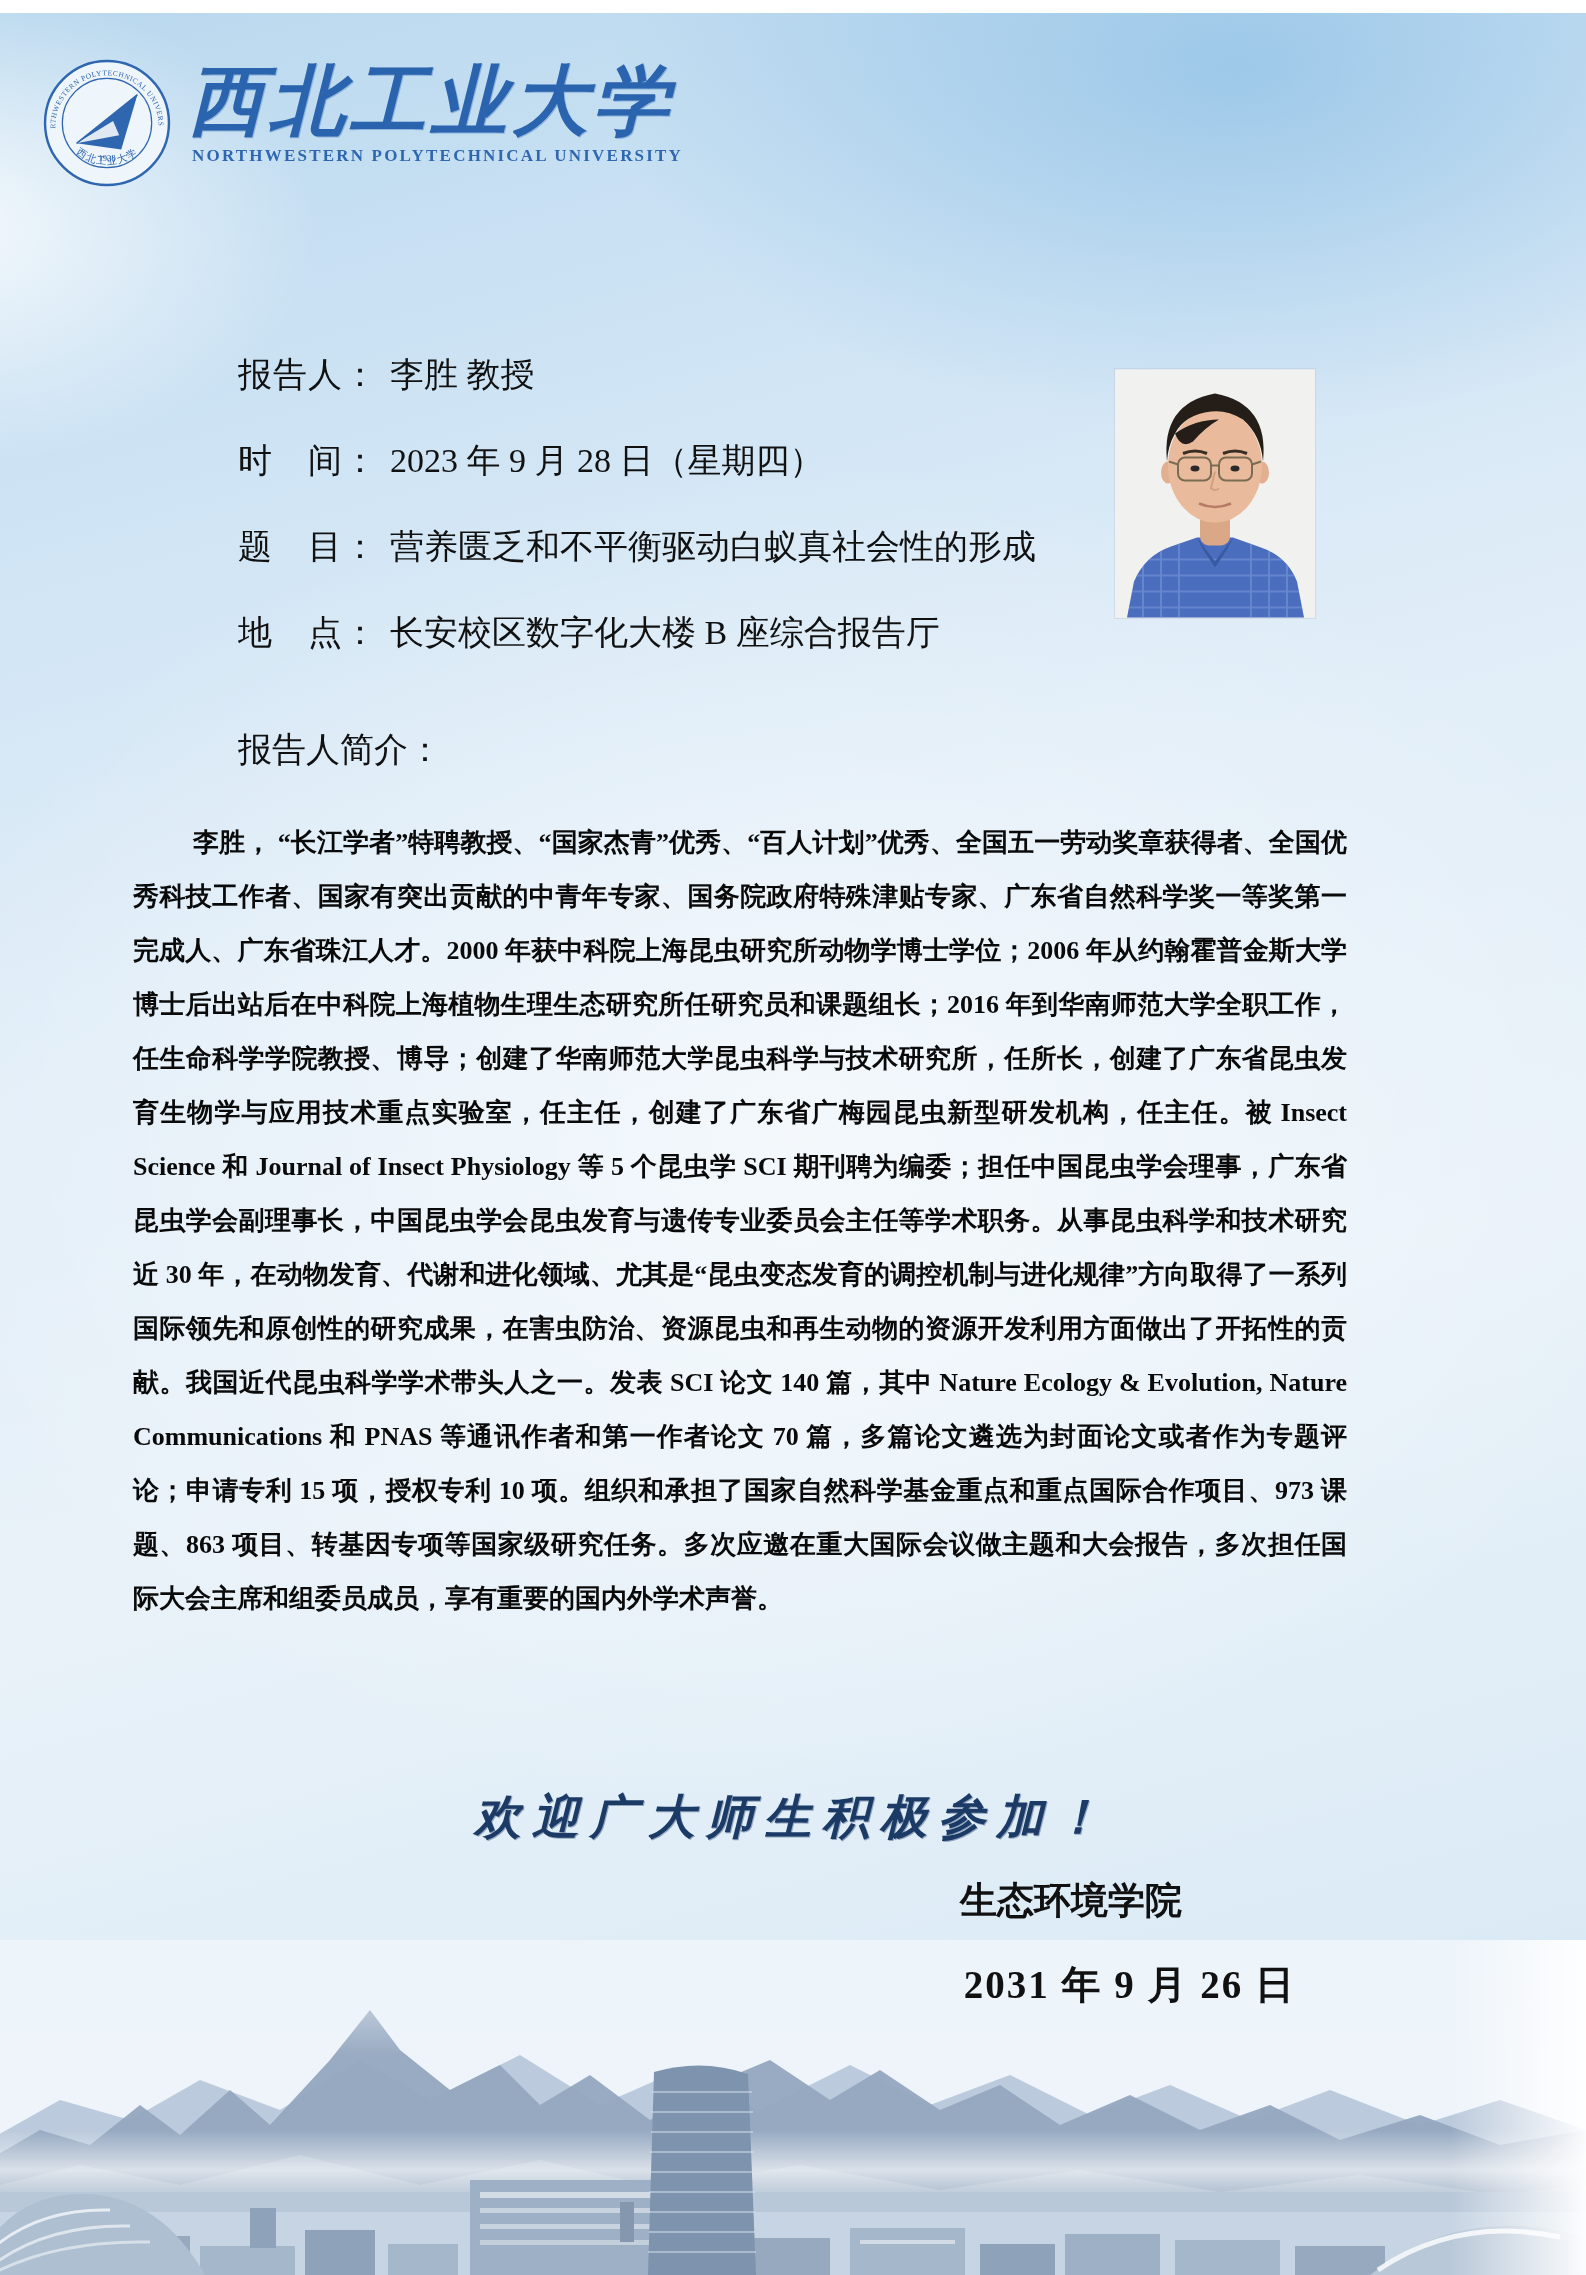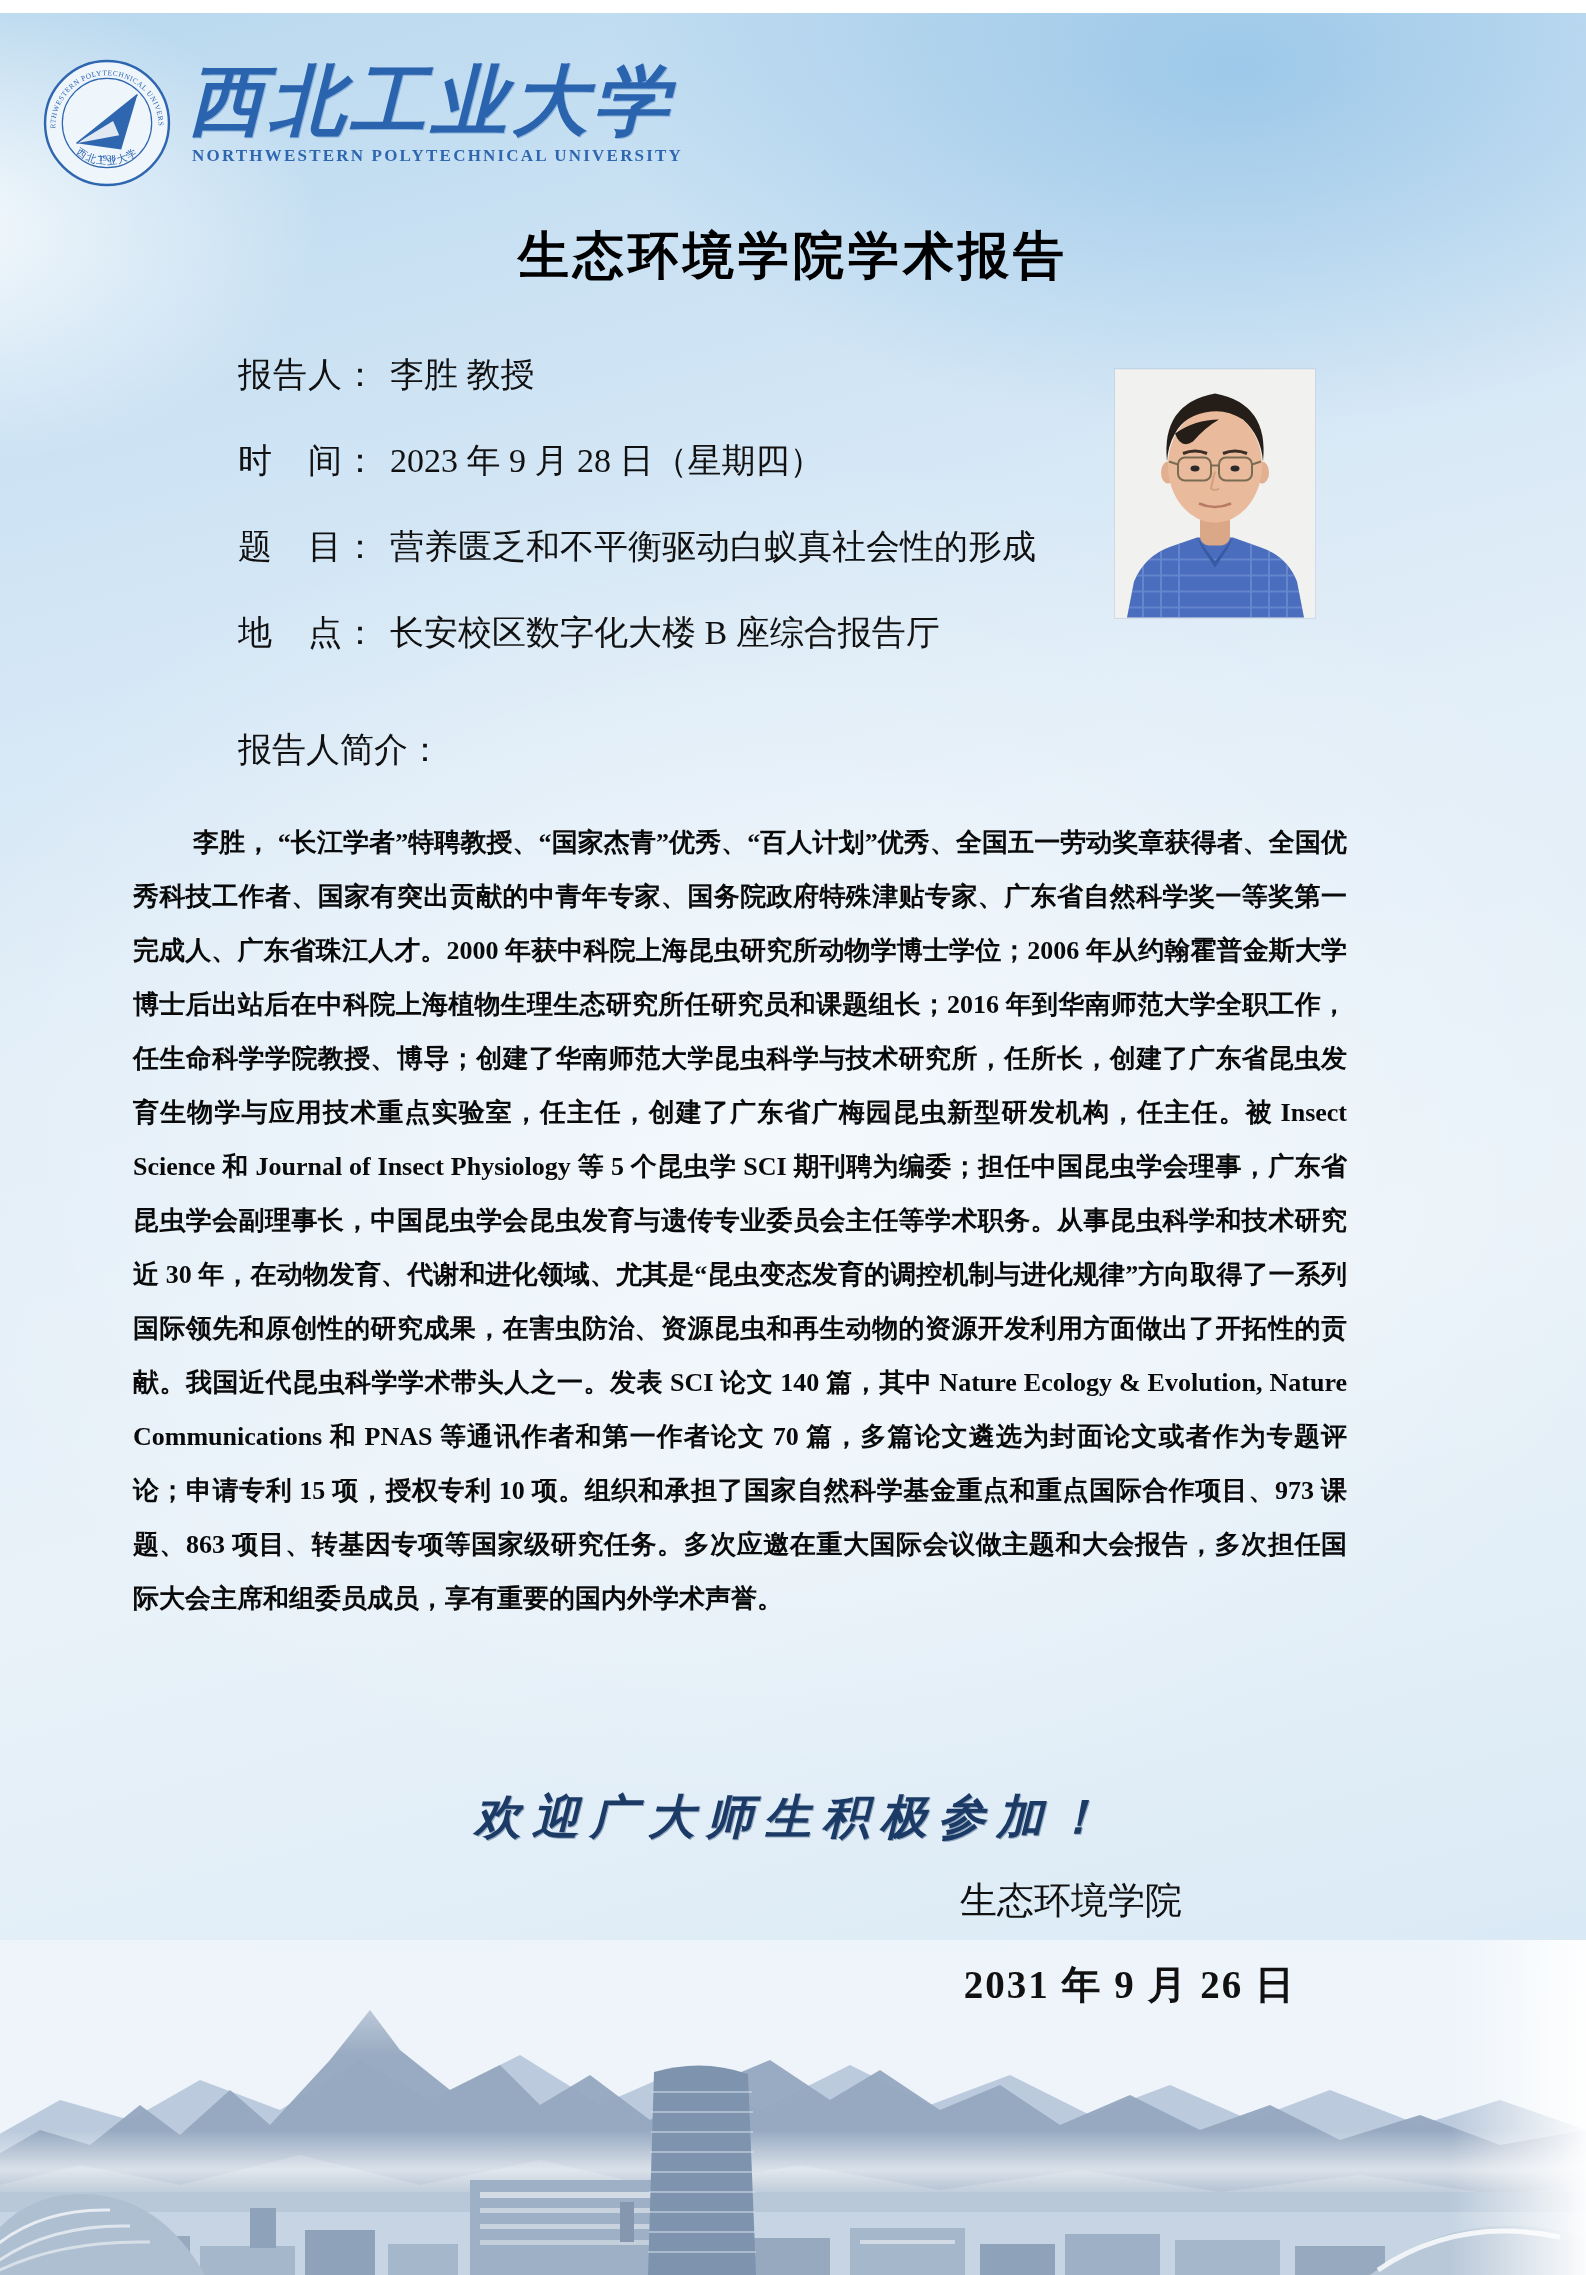--- a/index.html
+++ b/index.html
@@ -45,21 +45,21 @@
     font-size:26px;line-height:54px;text-align:justify;text-align-last:left;
     text-indent:60px;color:#0a0a0a;font-weight:bold;
   }
   
   .welcome{
     position:absolute;left:0;top:1786px;width:100%;text-align:center;z-index:3;
     font-size:47px;font-weight:bold;font-style:italic;color:#1b3a66;letter-spacing:11px;
     text-shadow:1px 1px 0 rgba(27,58,102,0.4);
   }
   .org{position:absolute;left:0;top:1876px;width:1586px;padding-right:404px;box-sizing:border-box;
-       text-align:right;font-size:37px;z-index:3;}
+       text-align:right;font-size:37px;z-index:3;font-weight:bold;}
   .date{position:absolute;left:0;top:1958px;width:1586px;padding-right:290px;box-sizing:border-box;
         text-align:right;font-size:39px;font-weight:bold;letter-spacing:2px;z-index:3;}
   
   .scenery{position:absolute;left:0;bottom:0;width:1586px;height:335px;z-index:1;}
 </style>
 </head>
 <body>
 
 <div class="page">
 
@@ -165,21 +165,20 @@
         <path d="M34 84 L94 36" stroke="#2e66b0" stroke-width="1.5"></path>
       </g>
       <text x="64" y="101" text-anchor="middle" font-size="8.5" fill="#2e66b0" font-family="Liberation Serif, serif">1938</text>
     </svg>
     <div class="logo-text">
       <div class="uni-cn">西北工业大学</div>
       <div class="uni-en">NORTHWESTERN POLYTECHNICAL UNIVERSITY</div>
     </div>
   </header>
 
-  <h1 class="title">生态环境学院学术报告</h1>
 
   <div class="info">
     <div class="info-row">
       <span class="info-label">报告人：</span><span class="info-value">李胜  教授</span>
     </div>
     <div class="info-row">
       <span class="info-label">时　间：</span><span class="info-value">2023 年 9 月 28 日（星期四）</span>
     </div>
     <div class="info-row">
       <span class="info-label">题　目：</span><span class="info-value">营养匮乏和不平衡驱动白蚁真社会性的形成</span>

